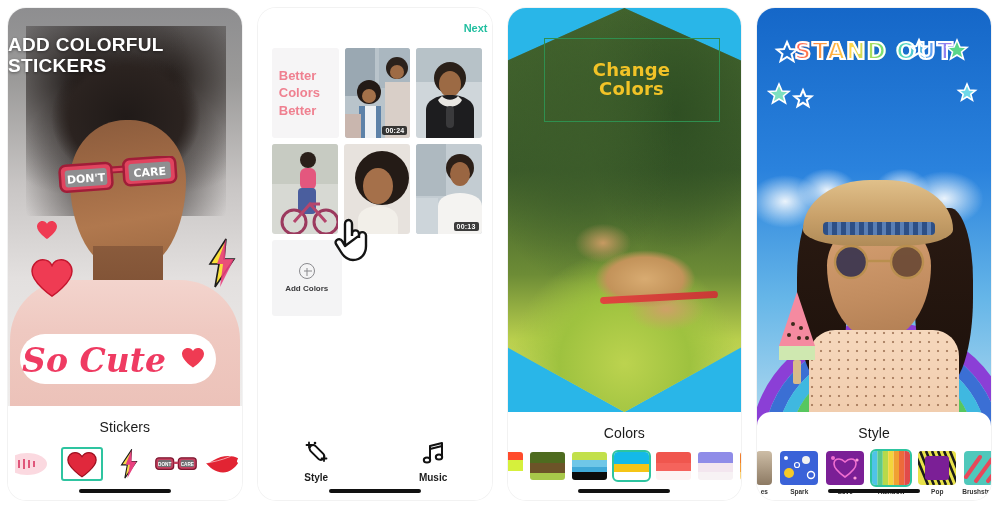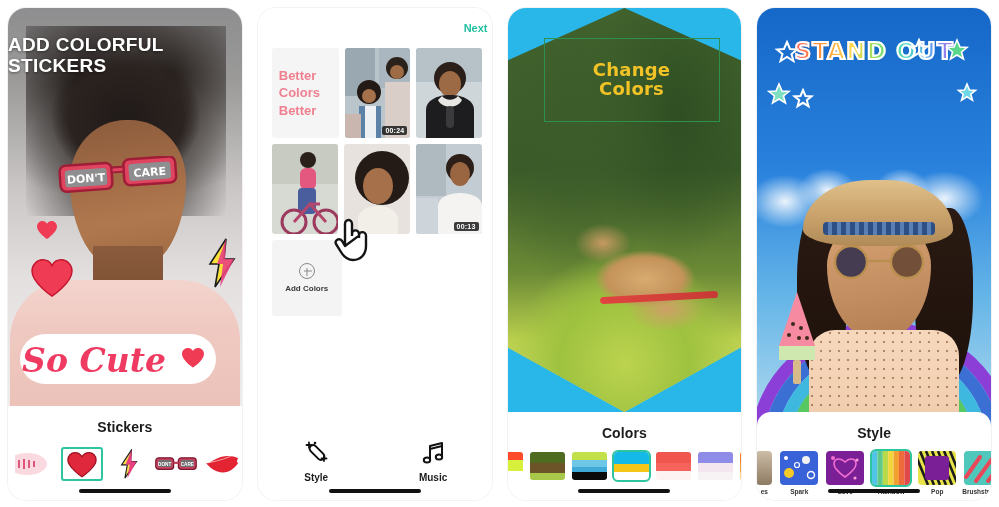--- a/index.html
+++ b/index.html
@@ -68,21 +68,21 @@
     position:absolute; left:22px; top:250px; width:44px; height:40px; z-index:5;
   }
   .p1-bolt { position:absolute; right:4px; top:230px; width:32px; height:50px; z-index:5; }
   .p1-socute {
     position:absolute; left:10px; bottom:18px; width:200px; height:58px; z-index:6;
   }
   .p1-tray {
     position:absolute; left:0; right:0; bottom:0; height:94px;
     background:#fff; border-radius:14px 14px 0 0;
   }
-  .tray-title { text-align:center; font-size:14px; font-weight:700; color:#1b1b1b;
+  .tray-title { text-align:center; font-size:14px; font-weight:400; color:#1b1b1b;
     padding-top:13px; letter-spacing:.1px; }
   .sticker-row { display:flex; align-items:center; gap:5px; padding:12px 0 0 6px; }
   .sticker-cell { width:42px; height:34px; display:flex; align-items:center;
     justify-content:center; flex:none; }
   .sticker-cell.sel { border:2px solid #2ec4a0; border-radius:3px; }
   
   .p2-canvas { height: 424px; background:#fff; }
   .p2-next { position:absolute; right:4px; top:14px; font-size:11px; font-weight:600;
     color:#22bfa0; }
   .p2-grid { position:absolute; left:14px; top:40px; right:10px; }

